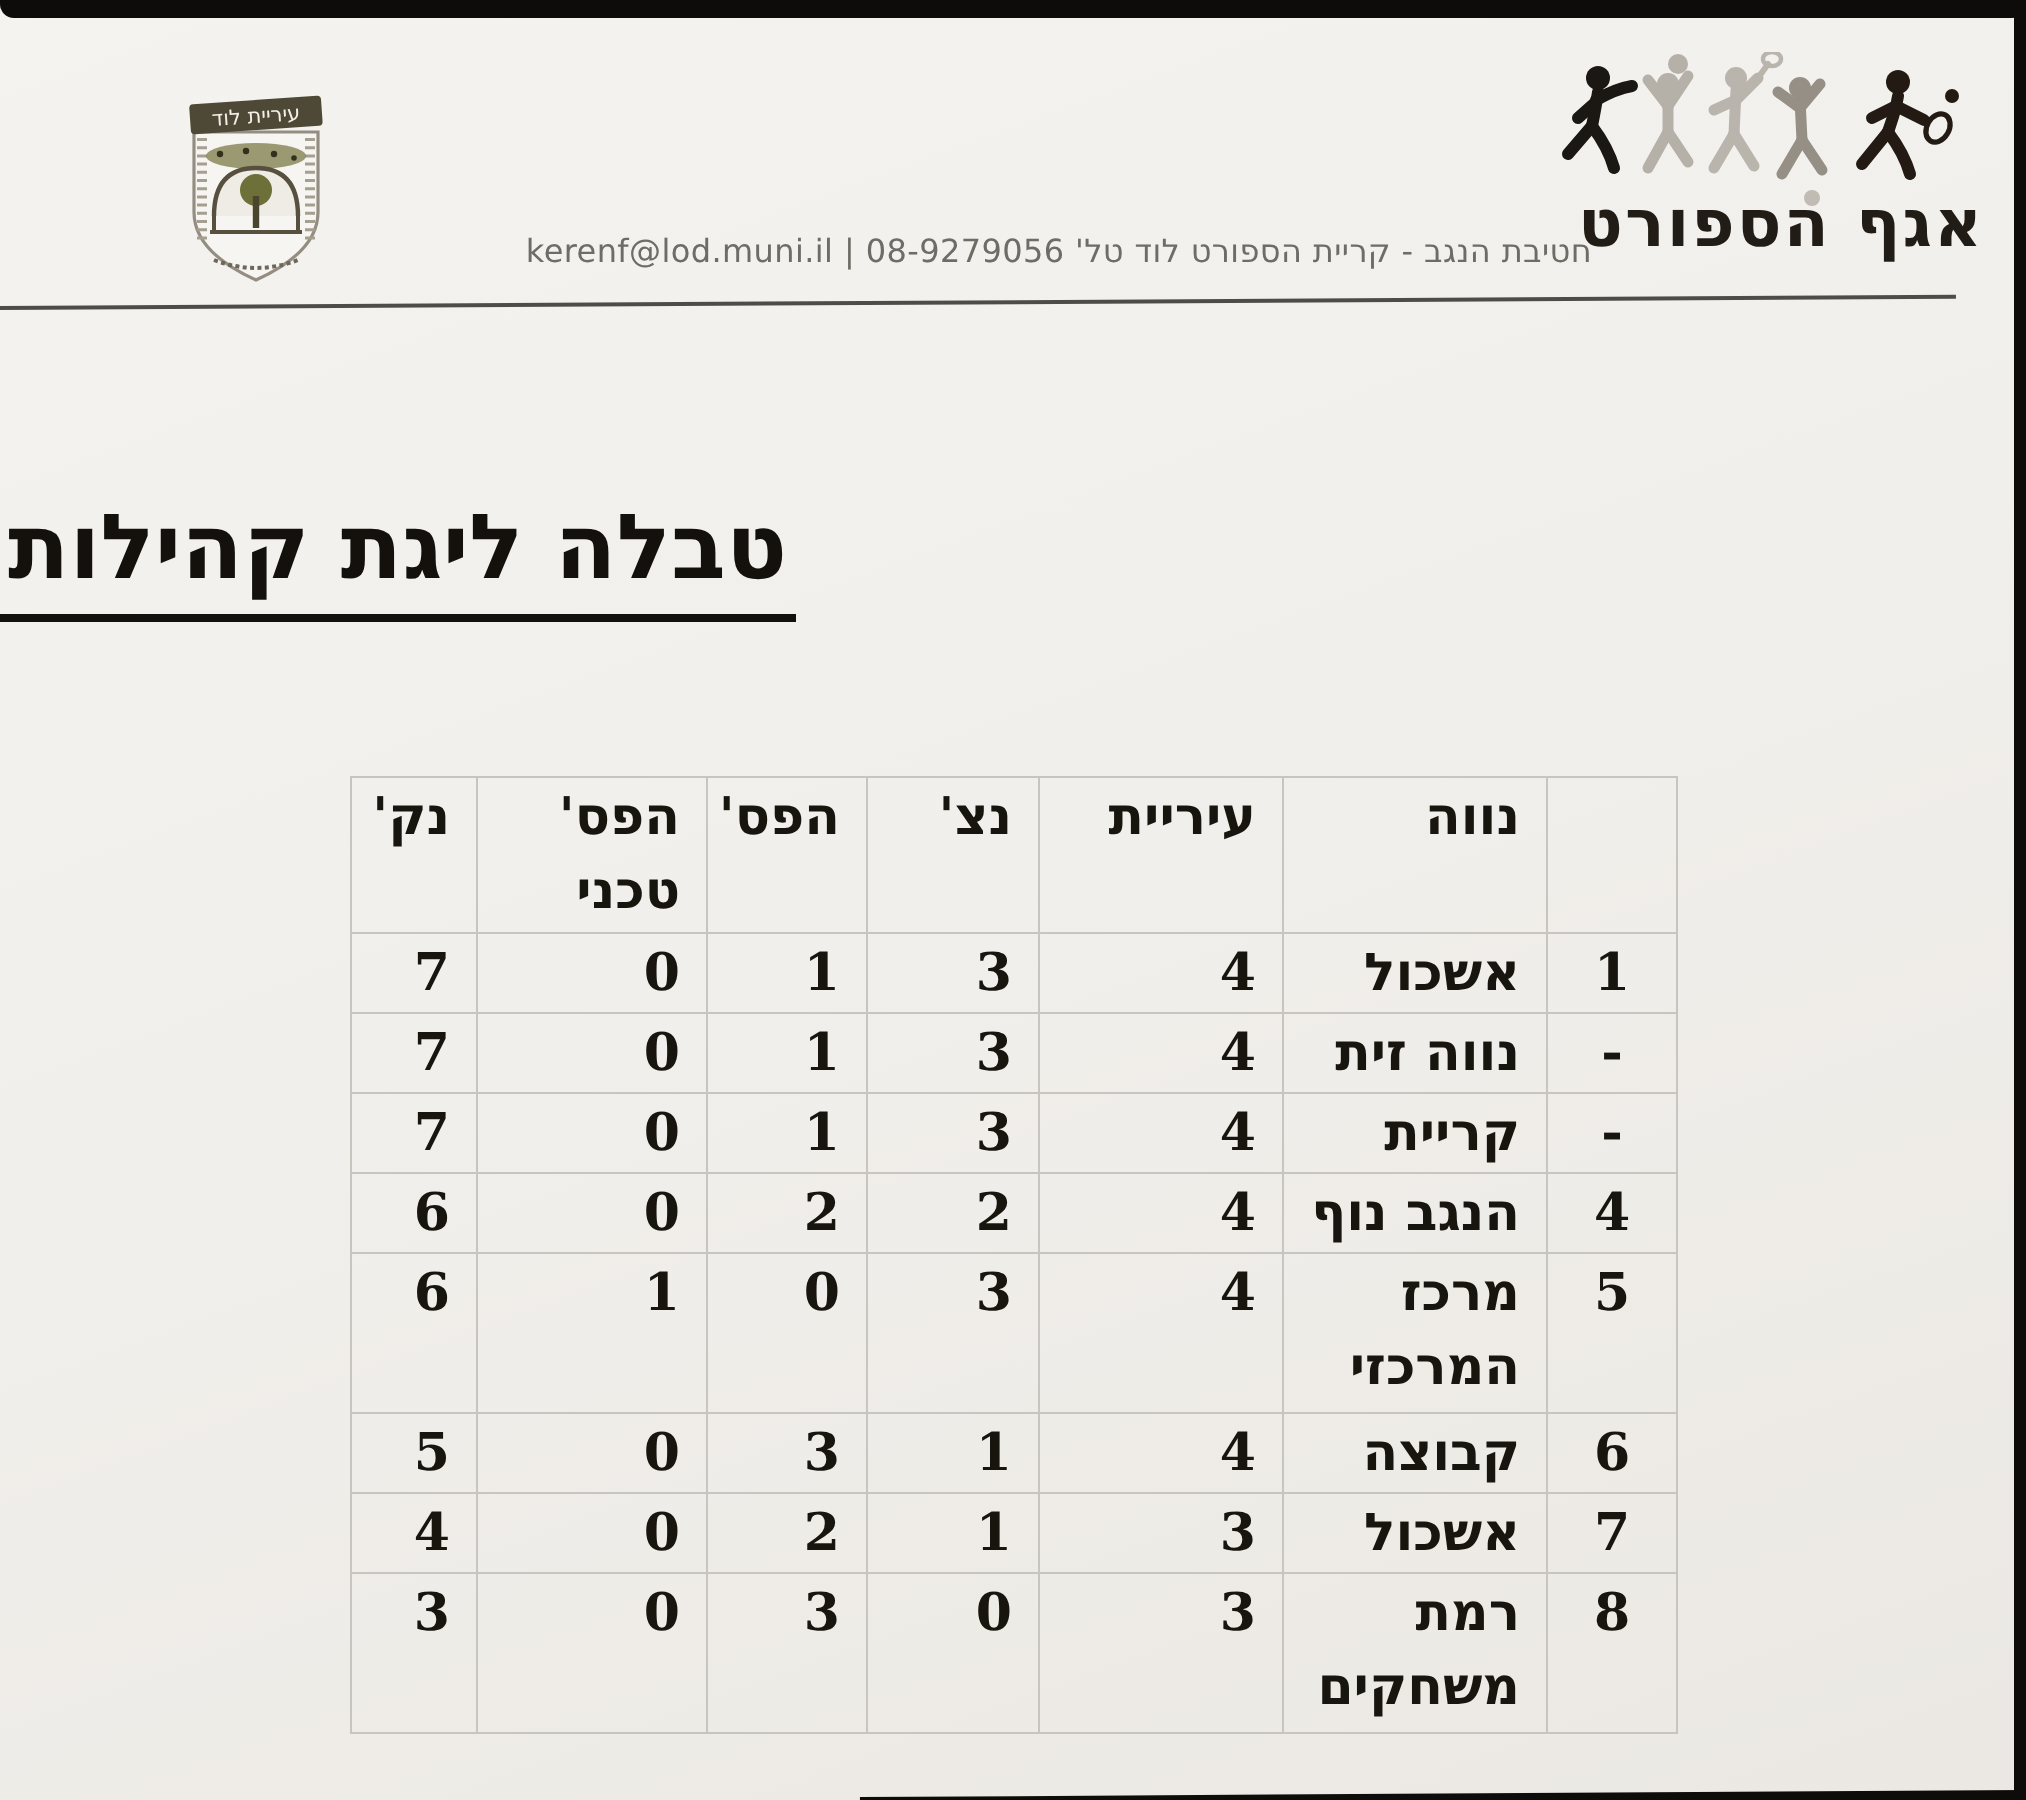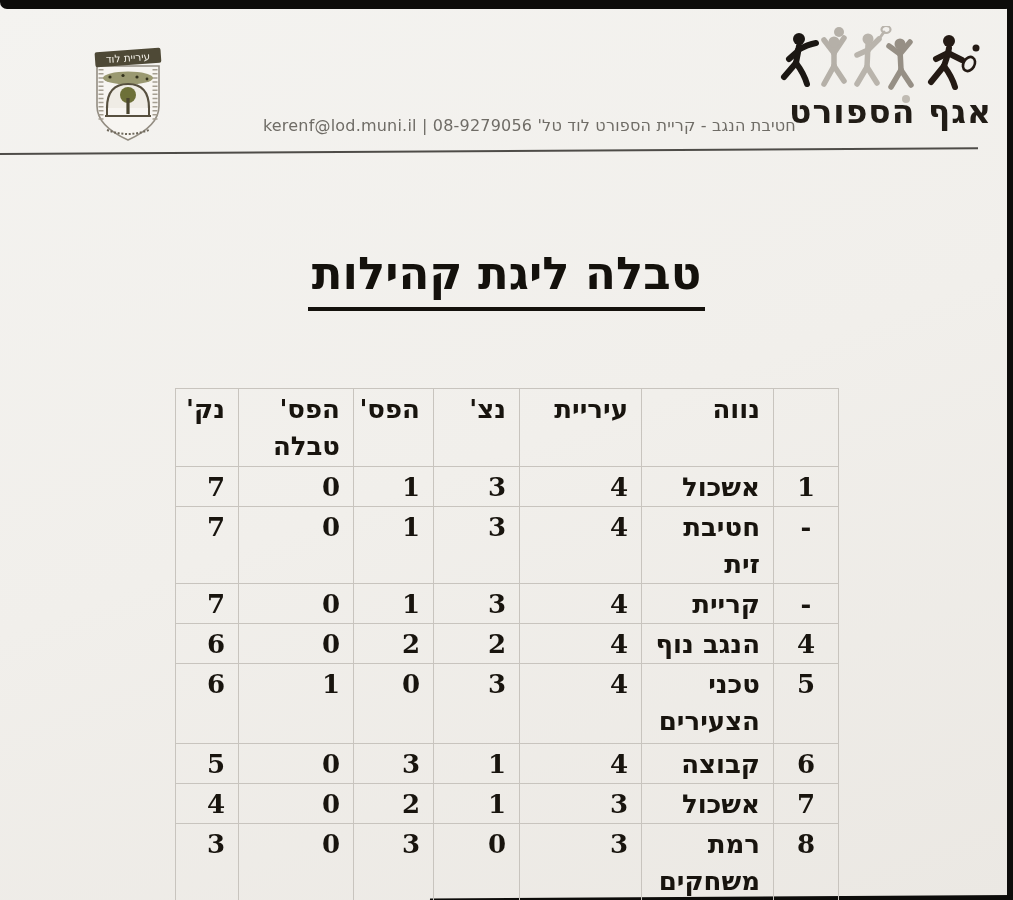--- a/index.html
+++ b/index.html
@@ -26,21 +26,21 @@
     position:absolute;left:304px;top:114px;width:492px;direction:rtl;
     font-size:16px;line-height:24px;color:#6f6c66;letter-spacing:.2px;white-space:nowrap;
   }
   .header-rule{
     position:absolute;left:0;top:153px;width:978px;height:2px;background:#4e4c48;
     transform:rotate(-0.33deg);transform-origin:left center;
   }
 
   
   .doc-title{
-    position:absolute;left:0;top:247px;width:1013px;margin:0;text-align:center;
+    position:absolute;left:0;top:247px;width:1013px;margin:0;text-align:left;
     font-family:"DejaVu Serif","DejaVu Sans",serif;font-weight:700;font-size:45px;color:#14110c;
   }
   .doc-title .u{border-bottom:4px solid #14110c;padding:0 4px 7px;}
 
   
   .league{
     position:absolute;left:175px;top:388px;width:663px;direction:rtl;
     border-collapse:collapse;table-layout:fixed;
   }
   .league th,.league td{
@@ -157,37 +157,37 @@
         <col style="width:115px">
         <col style="width:63px">
     </colgroup>
     <thead>
       <tr>
         <th class="c-rank"></th>
         <th>נווה</th>
         <th>עיריית</th>
         <th>נצ'</th>
         <th>הפס'</th>
-        <th>הפס' טבלה</th>
+        <th>הפס' טכני</th>
         <th>נק'</th>
       </tr>
     </thead>
     <tbody>
       <tr>
         <td class="c-rank">1</td>
         <td>אשכול</td>
         <td>4</td>
         <td>3</td>
         <td>1</td>
         <td>0</td>
         <td>7</td>
       </tr>
       <tr>
         <td class="c-rank">-</td>
-        <td>חטיבת זית</td>
+        <td>נווה זית</td>
         <td>4</td>
         <td>3</td>
         <td>1</td>
         <td>0</td>
         <td>7</td>
       </tr>
       <tr>
         <td class="c-rank">-</td>
         <td>קריית</td>
         <td>4</td>
@@ -200,21 +200,21 @@
         <td class="c-rank">4</td>
         <td>הנגב נוף</td>
         <td>4</td>
         <td>2</td>
         <td>2</td>
         <td>0</td>
         <td>6</td>
       </tr>
       <tr class="tall">
         <td class="c-rank">5</td>
-        <td>טכני הצעירים</td>
+        <td>מרכז המרכזי</td>
         <td>4</td>
         <td>3</td>
         <td>0</td>
         <td>1</td>
         <td>6</td>
       </tr>
       <tr>
         <td class="c-rank">6</td>
         <td>קבוצה</td>
         <td>4</td>

